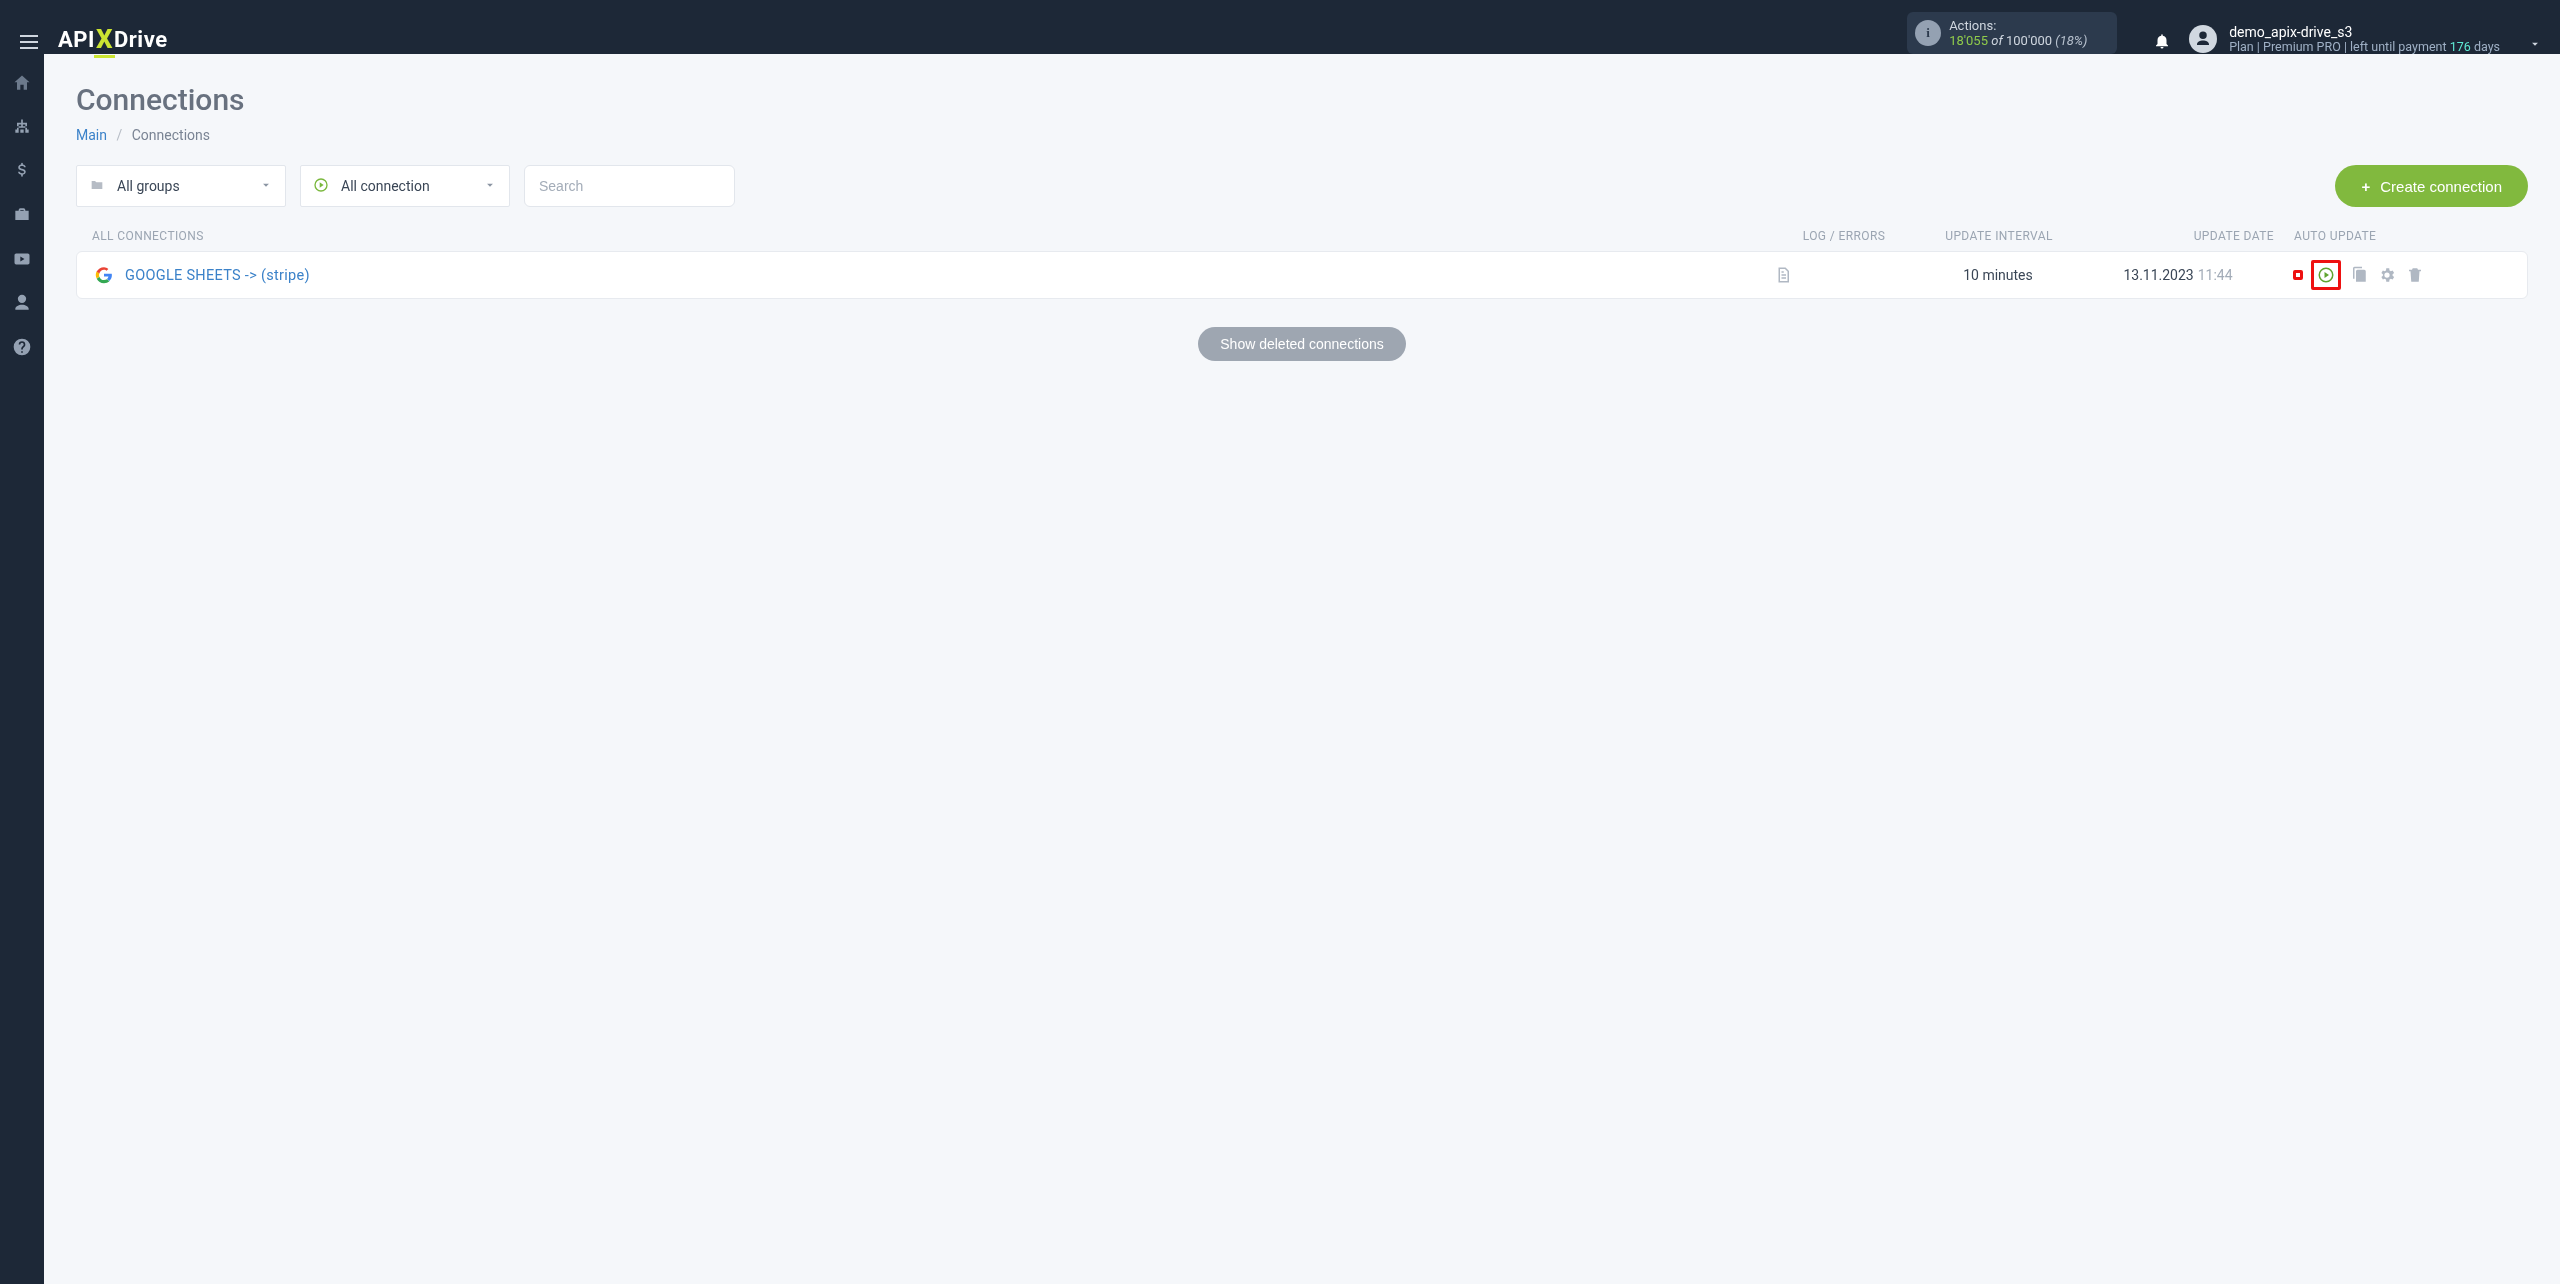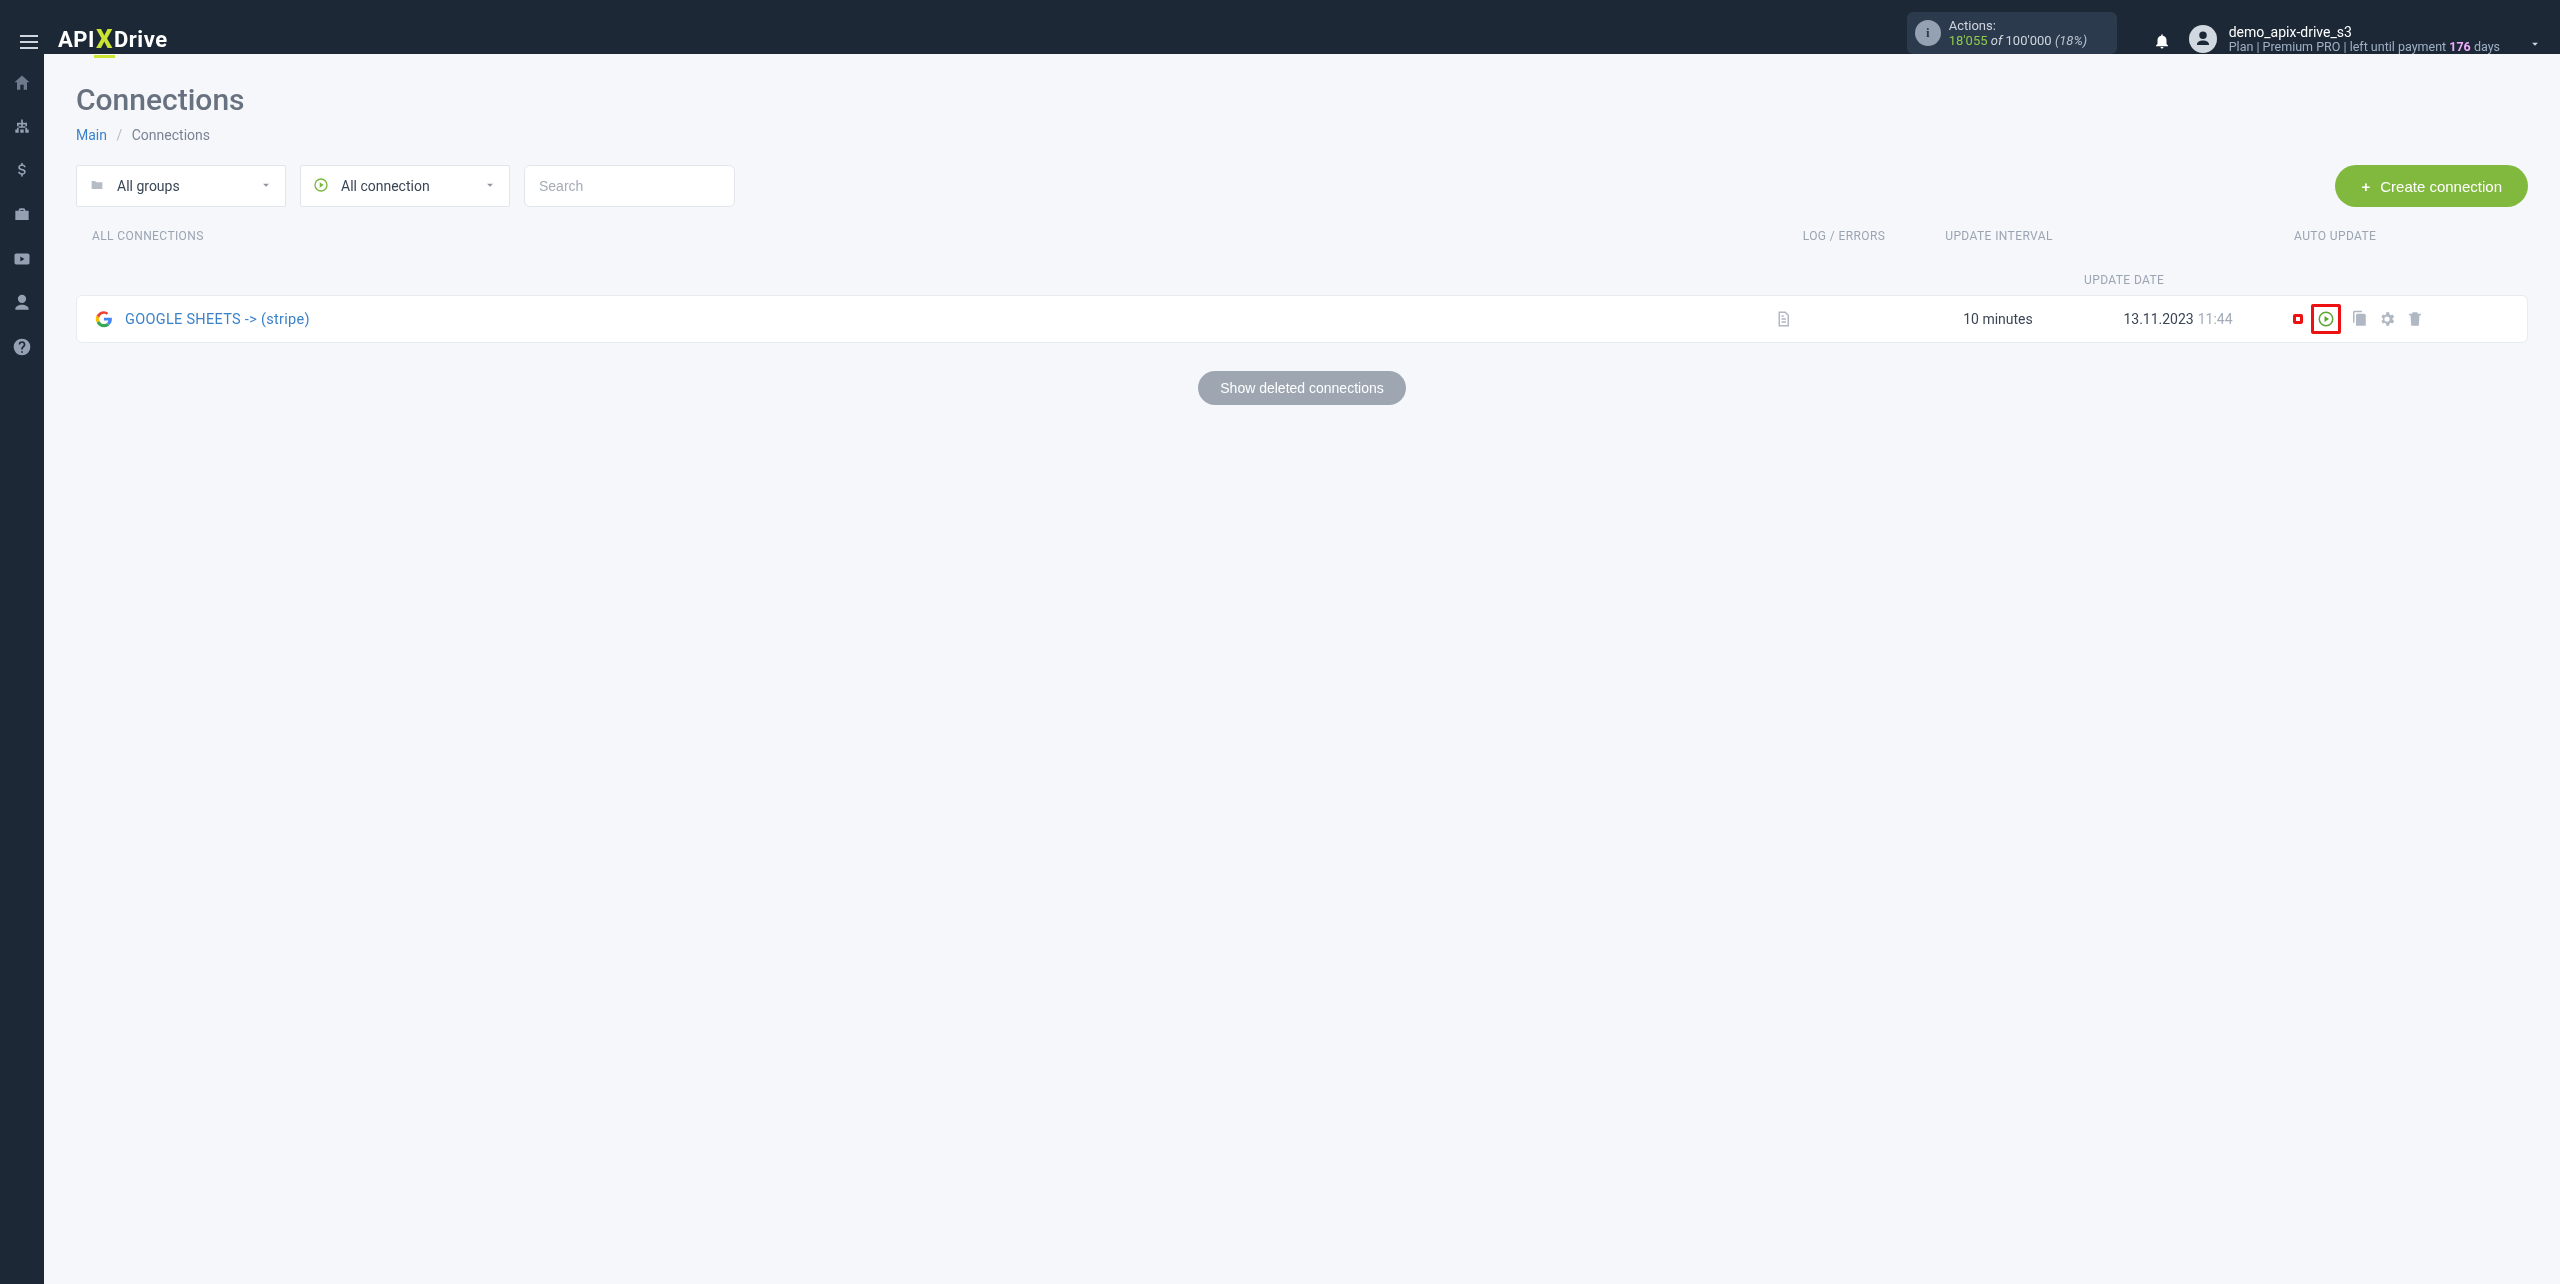--- a/index.html
+++ b/index.html
@@ -52,21 +52,21 @@
   .actions-box .line2 { color:#8fca4b; }
   .actions-box .of { color:#cfd6df; font-style:italic; }
   .actions-box .total { color:#cfd6df; }
   .actions-box .pct { color:#b8c2cf; font-style:italic; }
   .bell { margin: 0 18px; color:#fff; font-size:18px; cursor:pointer;}
   .user-block { display:flex; align-items:center; gap:12px; margin-right:20px;}
   .avatar { width:28px; height:28px; border-radius:50%; background:#d1d8e0; display:flex; align-items:center; justify-content:center;}
   .avatar svg { width:18px; height:18px; fill:#1d2837;}
   .user-text .uname { color:#fff; font-size:14px; line-height:1.15;}
   .user-text .uplan { color:#9fb0c5; font-size:12.5px; line-height:1.15;}
-  .user-text .uplan .days { color:#f0abfc; font-weight:700;}
+  .user-text .uplan .days { color:#5eead4; font-weight:400;}
   .top-caret { color:#cfd6df; margin-left:auto; padding:0 8px; cursor:pointer;}
 
   .layout { display:flex; min-height: calc(100vh - 54px);}
   .sidebar {
     width:44px; background:#1d2837; display:flex; flex-direction:column; align-items:center;
     padding-top:18px; gap:22px;
   }
   .side-ico { width:22px; height:22px; color:#94a1b2; cursor:pointer; display:flex; align-items:center; justify-content:center;}
   .side-ico svg { width:20px; height:20px; fill:currentColor;}
   .side-ico.home { color:#6c7a8c;}
@@ -98,21 +98,21 @@
     background:#81b93e; color:#fff; border:none; border-radius:22px;
     height:42px; padding:0 26px; font-size:15px; display:flex; align-items:center; gap:10px;
     cursor:pointer;
   }
   .btn-create .plus { font-weight:800;}
 
   .table-head { display:flex; padding:0 4px 8px 4px; font-size:12px; color:#9ba5b2; letter-spacing:0.4px;}
   .col-name { flex: 1 1 auto; padding-left:12px;}
   .col-log { width:140px; text-align:center;}
   .col-interval { width:170px; text-align:center;}
-  .col-date { width:190px; text-align:left;margin-top:44px;}
+  .col-date { width:190px; text-align:right;}
   .col-auto { width:250px; padding-left:20px;}
 
   .row {
     background:#fff; border:1px solid #e7eaef; border-radius:6px;
     display:flex; align-items:center; height:48px; padding:0 4px;
   }
   .row .cell-name { flex:1; display:flex; align-items:center; gap:12px; padding-left:14px;}
   .row .g-icon { width:18px; height:18px;}
   .row .conn-name { color:#3b82c9; font-size:14.5px; letter-spacing:0.3px; text-decoration:none;}
   .row .cell-log { width:140px; text-align:center; color:#a3acb8; font-size:18px;}

